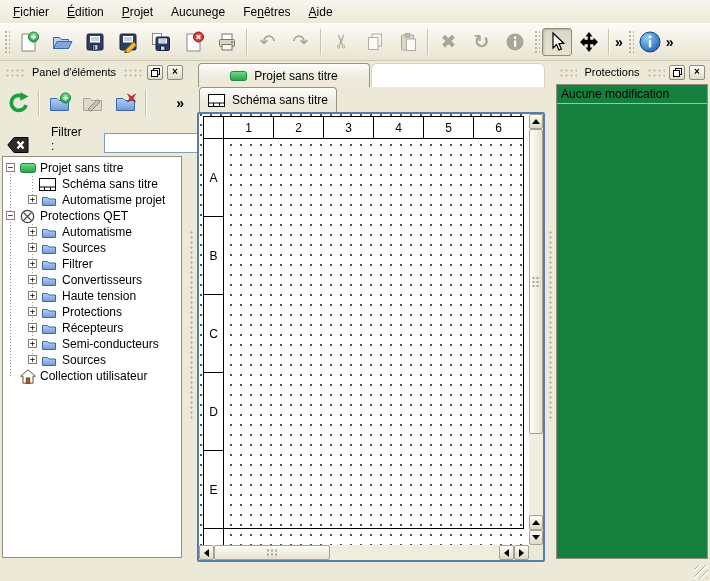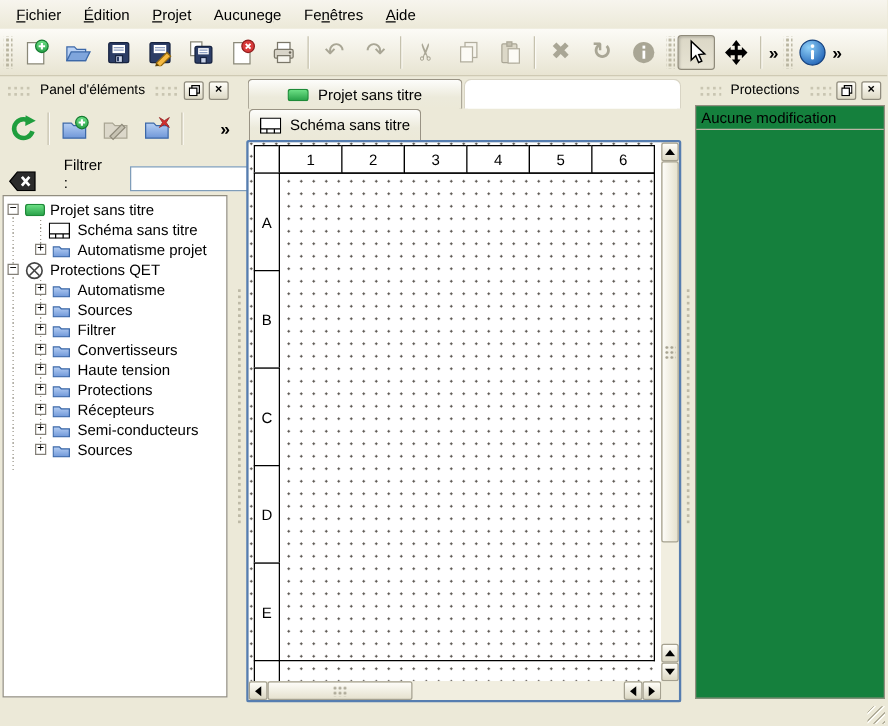--- a/index.html
+++ b/index.html
@@ -446,20 +446,29 @@
     </div>
     <div class="titem d1">
       <span class="expander">+</span>
       <span class="ticon">
           <svg width="14" height="11" viewBox="0 0 14 11">
             <path d="M0.5 2.5 H5.5 L7 4 H13.5 V10.5 H0.5 Z" fill="url(#gFolder)" stroke="#3c68a8"></path>
           </svg>
         </span>
       <span class="tlabel">Sources</span>
     </div>
+    <div class="titem d0">
+      <span class="ticon">
+          <svg width="16" height="15" viewBox="0 0 16 15">
+            <path d="M8 0.8 L15.4 7.2 H13 V14.2 H3 V7.2 H0.6 Z" fill="#fbfaf4" stroke="#5a564a"></path>
+            <rect x="6.4" y="9" width="3.2" height="5.2" fill="#c06010" stroke="#7a3c06"></rect>
+          </svg>
+        </span>
+      <span class="tlabel">Collection utilisateur</span>
+    </div>
   </div>
 </div>
 
 <div class="split-grip" style="left:189px;top:230px;height:190px"></div>
 
 <div class="tab" style="left:198px;top:63px;width:172px;height:24px">
   <span>
       <svg width="17" height="10" viewBox="0 0 17 10">
         <rect x="0.5" y="0.5" width="16" height="9" rx="2" fill="url(#gGreen)" stroke="#1e8a38"></rect>
       </svg>

